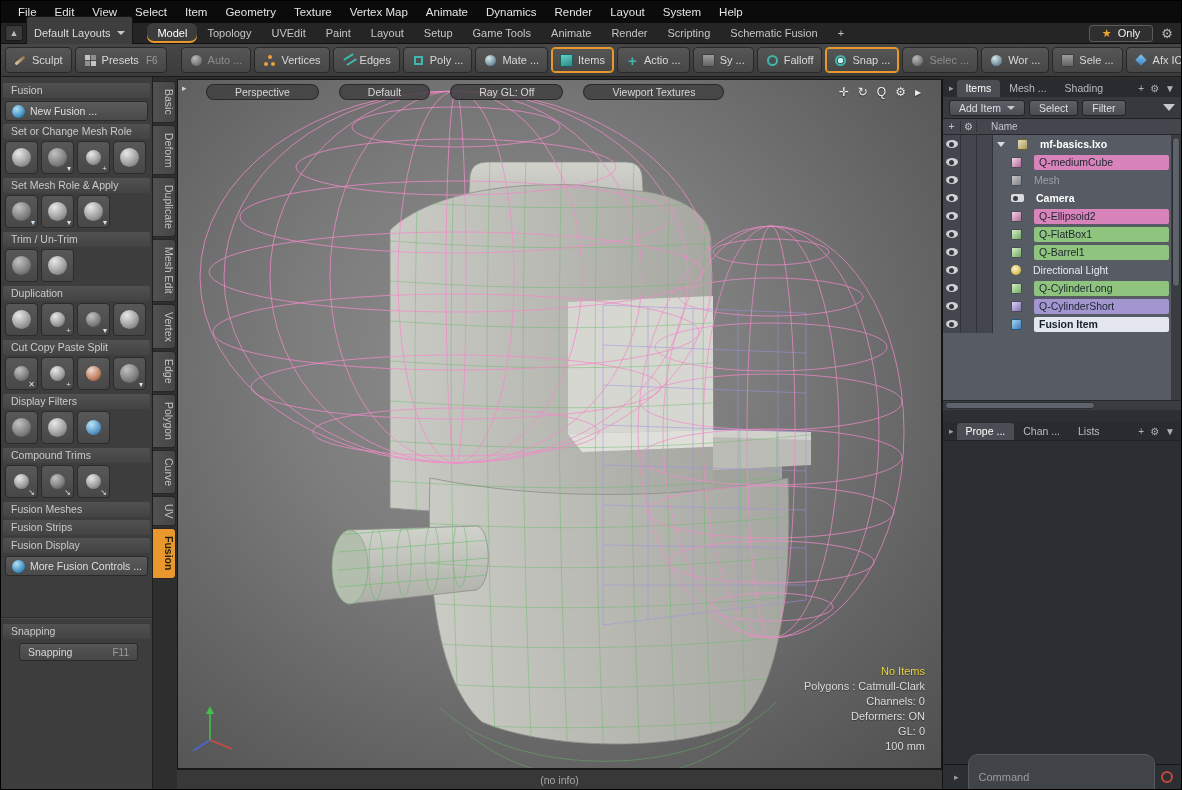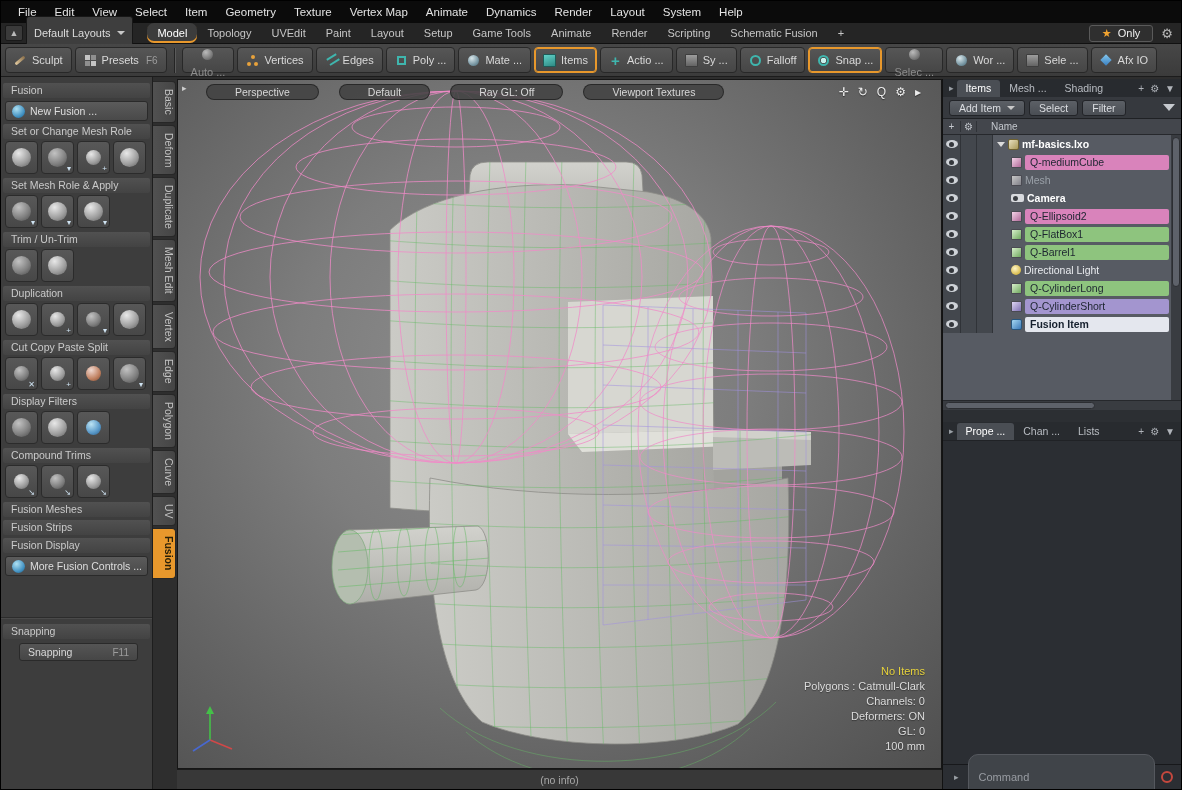--- a/index.html
+++ b/index.html
@@ -20,21 +20,21 @@
   .ltab { color:#c6c6c6; font-size:11px; line-height:20px; padding:0 10px;border-radius:7px; }
   .ltab.active { background:#3c3c3c; color:#fff; box-shadow: inset 0 -2px 0 #e8982c; }
   .flex1 { flex:1; }
   .onlybtn { display:flex; align-items:center; gap:6px; border:1px solid #5a5a5a; border-radius:3px; background:#2f2f2f; padding:1px 12px; margin-right:8px; font-size:11px; color:#eee; }
   .star { color:#f0a330; font-size:11px; }
   .gearglyph { color:#b8b8b8; font-size:13px; margin-right:8px; }
   
   .toolbar { position:absolute; left:0; top:43px; right:0; height:33px; background:linear-gradient(#474747,#3b3b3b); border-bottom:1px solid #1c1c1c; display:flex; align-items:center; padding:0 4px; gap:3px; }
   .tbtn { height:26px; border-radius:4px; background:linear-gradient(#565656,#464646); border:1px solid #282828; display:flex; align-items:center; gap:5px; padding:0 8px; color:#d9d9d9; font-size:11px; white-space:nowrap; }
   .tbtn.active { border-color:#e8982c; box-shadow: inset 0 0 0 1px #e8982c; }
-  .tbtn.disabled { color:#8d8d8d;flex-direction:column; }
+  .tbtn.disabled { color:#8d8d8d; }
   .tkey { color:#9c9c9c; font-size:10px; margin-left:2px; }
   .vsep { width:1px; height:25px; background:#242424; box-shadow:1px 0 0 #5a5a5a; margin:0 4px; }
   .ti { width:13px; height:13px; position:relative; flex:none; }
   .ti.brush::before { content:""; position:absolute; left:0; top:5px; width:12px; height:3px; border-radius:2px; background:linear-gradient(90deg,#e5cda2,#8a6f4a); transform:rotate(-40deg); }
   .ti.grid4::before { content:""; position:absolute; left:1px; top:1px; width:5px; height:5px; background:#c4c4c4; box-shadow:6px 0 #8f8f8f, 0 6px #8f8f8f, 6px 6px #c4c4c4; }
   .ti.graycircle::before { content:""; position:absolute; inset:1px; border-radius:50%; background:radial-gradient(circle at 35% 30%, #bbb, #777 65%, #4c4c4c); }
   .ti.dots::before { content:""; position:absolute; left:1px; top:8px; width:4px; height:4px; border-radius:50%; background:#e8a23c; box-shadow:7px 0 0 #e8a23c, 4px -7px 0 #e8a23c; }
   .ti.edges::before { content:""; position:absolute; left:1px; top:2px; width:11px; height:2px; background:#3fb6ae; transform:rotate(-32deg); box-shadow:0 6px 0 #3fb6ae; }
   .ti.poly::before { content:""; position:absolute; inset:2px; border:2px solid #3fb6ae; }
   .ti.matsphere::before { content:""; position:absolute; inset:1px; border-radius:50%; background:radial-gradient(circle at 35% 30%, #d8e6ea, #7a98a4 60%, #44626e); }
@@ -88,21 +88,21 @@
   .ch-a { width:16px; text-align:center; border-right:1px solid #303338; }
   .ch-name { flex:1; padding-left:14px; }
   .list { height:265px; background:#575b63; position:relative; overflow:hidden; }
   .vscroll { position:absolute; right:0; top:0; bottom:0; width:10px; background:#393c41; }
   .vthumb { position:absolute; left:1px; right:1px; top:2px; height:150px; background:#5e626a; border-radius:4px; border:1px solid #2c2e32; }
   .row { height:18px; display:flex; align-items:stretch; }
   .gcell { width:18px; background:#43474d; border-right:1px solid #303338; display:flex; align-items:center; justify-content:center; flex:none; }
   .gcell.narrow { width:16px; }
   .eye { width:12px; height:8px; border-radius:50%; background:#cfd3d8; position:relative; }
   .eye::after { content:""; position:absolute; left:3.5px; top:1.5px; width:5px; height:5px; border-radius:50%; background:#34373c; }
-  .tree { flex:1; display:flex; align-items:center; gap:3px; padding-right:12px; font-size:10.5px; }
+  .tree { flex:1; display:flex; align-items:center; gap:12px; padding-right:12px; font-size:10.5px; }
   .d0 { padding-left:4px; } .d1 { padding-left:18px; }
   .disc { width:0; height:0; border-left:4px solid transparent; border-right:4px solid transparent; border-top:5px solid #dcdcdc; flex:none; }
   .band { flex:1; height:15px; border-radius:2px; display:flex; align-items:center; padding:0 5px; color:#1d2530; line-height:15px; white-space:nowrap; overflow:hidden; }
   .band.pink { background:#d983bb; }
   .band.green { background:#8ec47e; }
   .band.purple { background:#a395cf; }
   .band.selected { background:#e4e7ee; font-weight:bold; color:#16202e; }
   .plainlabel { color:#e8eaee; } .plainlabel.bold { font-weight:bold; color:#fff; }
   .plainlabel.muted { color:#9aa0a8; }
   .ic-cube { width:11px; height:11px; border:1px solid #4a4a52; border-radius:1px; background:linear-gradient(135deg,#f2f2f2,#9a9aa2); flex:none; }

